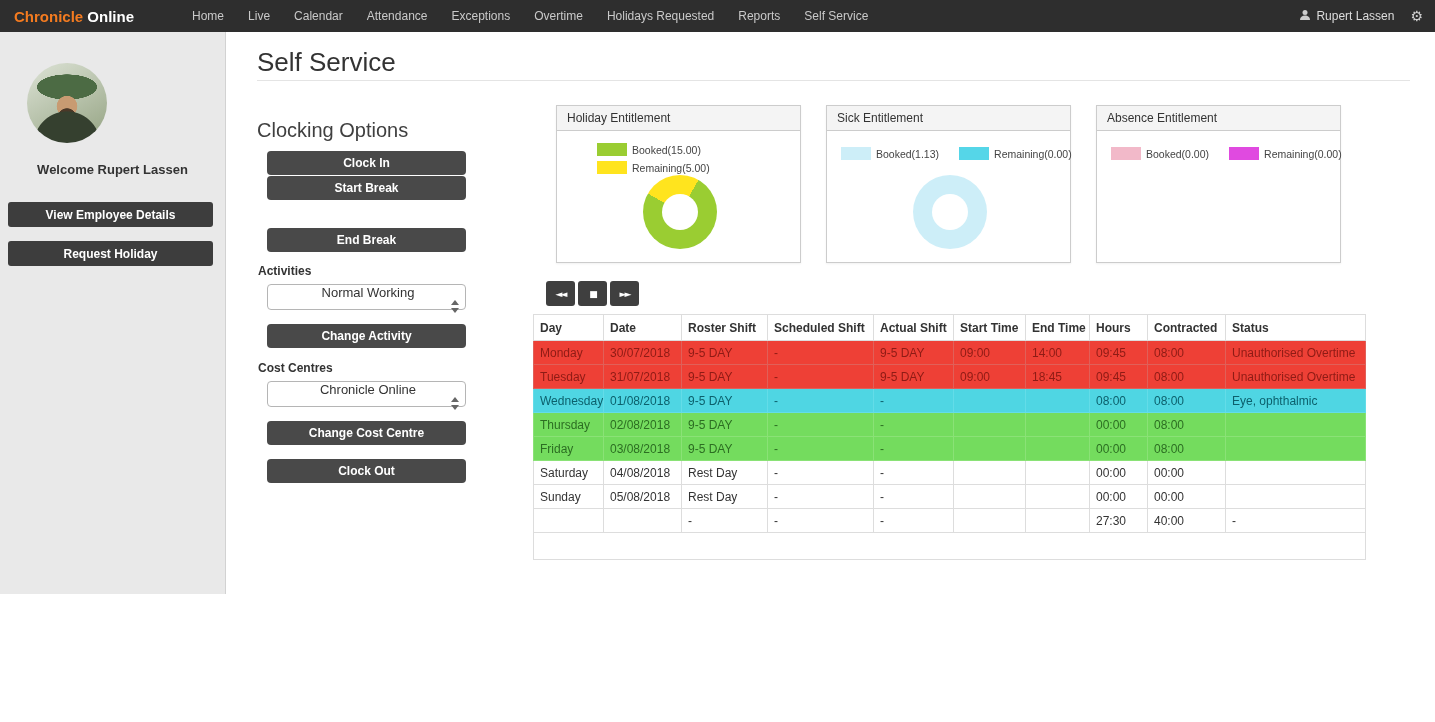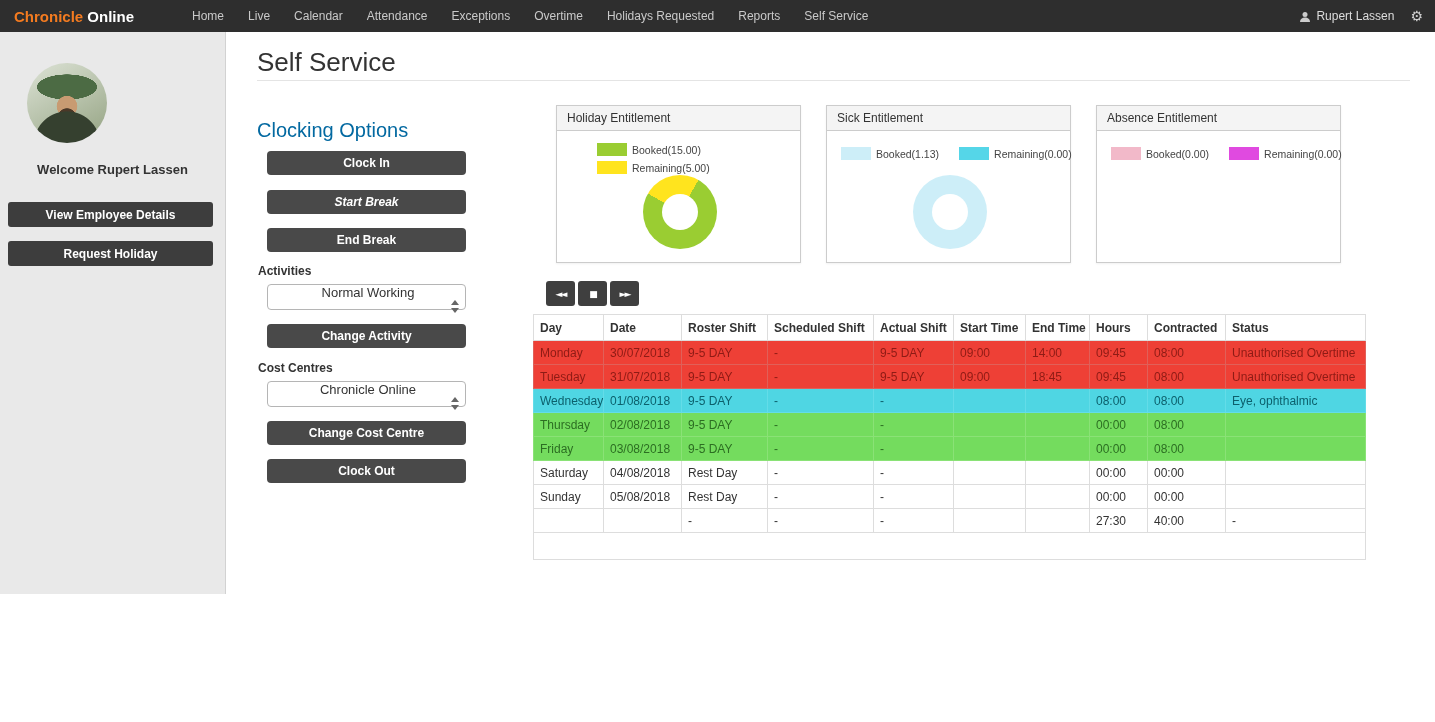--- a/index.html
+++ b/index.html
@@ -7,21 +7,21 @@
   .screen { position: relative; width: 1435px; height: 594px; background: #fff; overflow: hidden; }
 
   
   .topnav { position: absolute; top: 0; left: 0; right: 0; height: 32px; background: #2e2e2e;
             display: flex; align-items: center; color: #c9c9c9; }
   .brand { margin-left: 14px; font-size: 15px; font-weight: bold; color: #fff; cursor: pointer; white-space: nowrap; }
   .brand .accent { color: #f47b20; }
   .nav-items { display: flex; margin-left: 46px; }
   .nav-item { padding: 12px 12px; font-size: 12px; line-height: 32px; cursor: pointer; white-space: nowrap; }
   .nav-right { margin-left: auto; display: flex; align-items: center; gap: 6px; margin-right: 12px; }
-  .nav-user { display: flex; align-items: flex-end; gap: 5px; font-size: 12px; color: #ddd; cursor: pointer; }
+  .nav-user { display: flex; align-items: flex-start; gap: 5px; font-size: 12px; color: #ddd; cursor: pointer; }
   .gear { margin-left: 10px; font-size: 14px; color: #cfcfcf; cursor: pointer; line-height: 1; }
 
   
   .sidebar { position: absolute; top: 32px; left: 0; width: 226px; bottom: 0; background: #e9e9e9; border-right: 1px solid #d2d2d2; }
   .avatar { position: absolute; top: 31px; left: 27px; width: 80px; height: 80px; border-radius: 50%; overflow: hidden;
             background:
               radial-gradient(circle at 50% 102%, #35402f 0 36%, transparent 37%),
               radial-gradient(circle at 50% 68%, #4a3828 0 13%, transparent 14%),
               radial-gradient(circle at 50% 54%, #c89b72 0 17%, transparent 18%),
               radial-gradient(ellipse 62% 26% at 50% 30%, #4c6b44 0 60%, transparent 61%),
@@ -30,29 +30,29 @@
   .side-btn { position: absolute; left: 8px; width: 205px; height: 25px; background: #3d3d3d; color: #fff;
               border: none; border-radius: 3px; font-size: 12px; font-weight: bold; cursor: pointer;
               font-family: "Liberation Sans", sans-serif; }
   .side-btn.b1 { top: 170px; }
   .side-btn.b2 { top: 209px; }
 
   
   .page-title { position: absolute; left: 257px; top: 47px; font-size: 26px; color: #333; font-weight: 400; }
   .title-rule { position: absolute; left: 257px; top: 80px; width: 1153px; height: 1px; background: #e4e4e4; }
 
-  .clock-heading { position: absolute; left: 257px; top: 119px; font-size: 20px; color: #0369a1; font-weight: 400; }
+  .clock-heading { position: absolute; left: 257px; top: 119px; font-size: 20px; color: #404040; font-weight: 400; }
   .field-label { position: absolute; left: 258px; font-size: 12px; font-weight: bold; color: #333; }
   .lbl-activities { top: 264px; }
   .lbl-costcentres { top: 361px; }
 
   .act-btn { position: absolute; left: 267px; width: 199px; height: 24px; background: #494949; color: #fff;
              border: none; border-radius: 4px; font-size: 12px; font-weight: bold; cursor: pointer;
              font-family: "Liberation Sans", sans-serif; }
-  .t-clockin { top: 151px; } .t-startbreak { top: 190px; font-style: italic; } .t-endbreak { top: 228px; }
+  .t-clockin { top: 151px; } .t-startbreak { top: 176px; } .t-endbreak { top: 228px; }
   .t-changeact { top: 324px; } .t-changecc { top: 421px; } .t-clockout { top: 459px; }
 
   .select { position: absolute; left: 267px; width: 199px; height: 26px; background: #fff; border: 1px solid #b5b5b5;
             border-radius: 4px; display: flex; align-items: center; padding: 0 6px 0 9px; font-size: 13px; color: #333; cursor: pointer; flex-direction: column; }
   .sel-activities { top: 284px; } .sel-costcentres { top: 381px; }
   .sel-arrows { margin-left: auto; display: flex; flex-direction: column; gap: 3px; align-items: center; }
   .tri-up { width: 0; height: 0; border-left: 4px solid transparent; border-right: 4px solid transparent; border-bottom: 5px solid #666; }
   .tri-down { width: 0; height: 0; border-left: 4px solid transparent; border-right: 4px solid transparent; border-top: 5px solid #666; }
 
   

